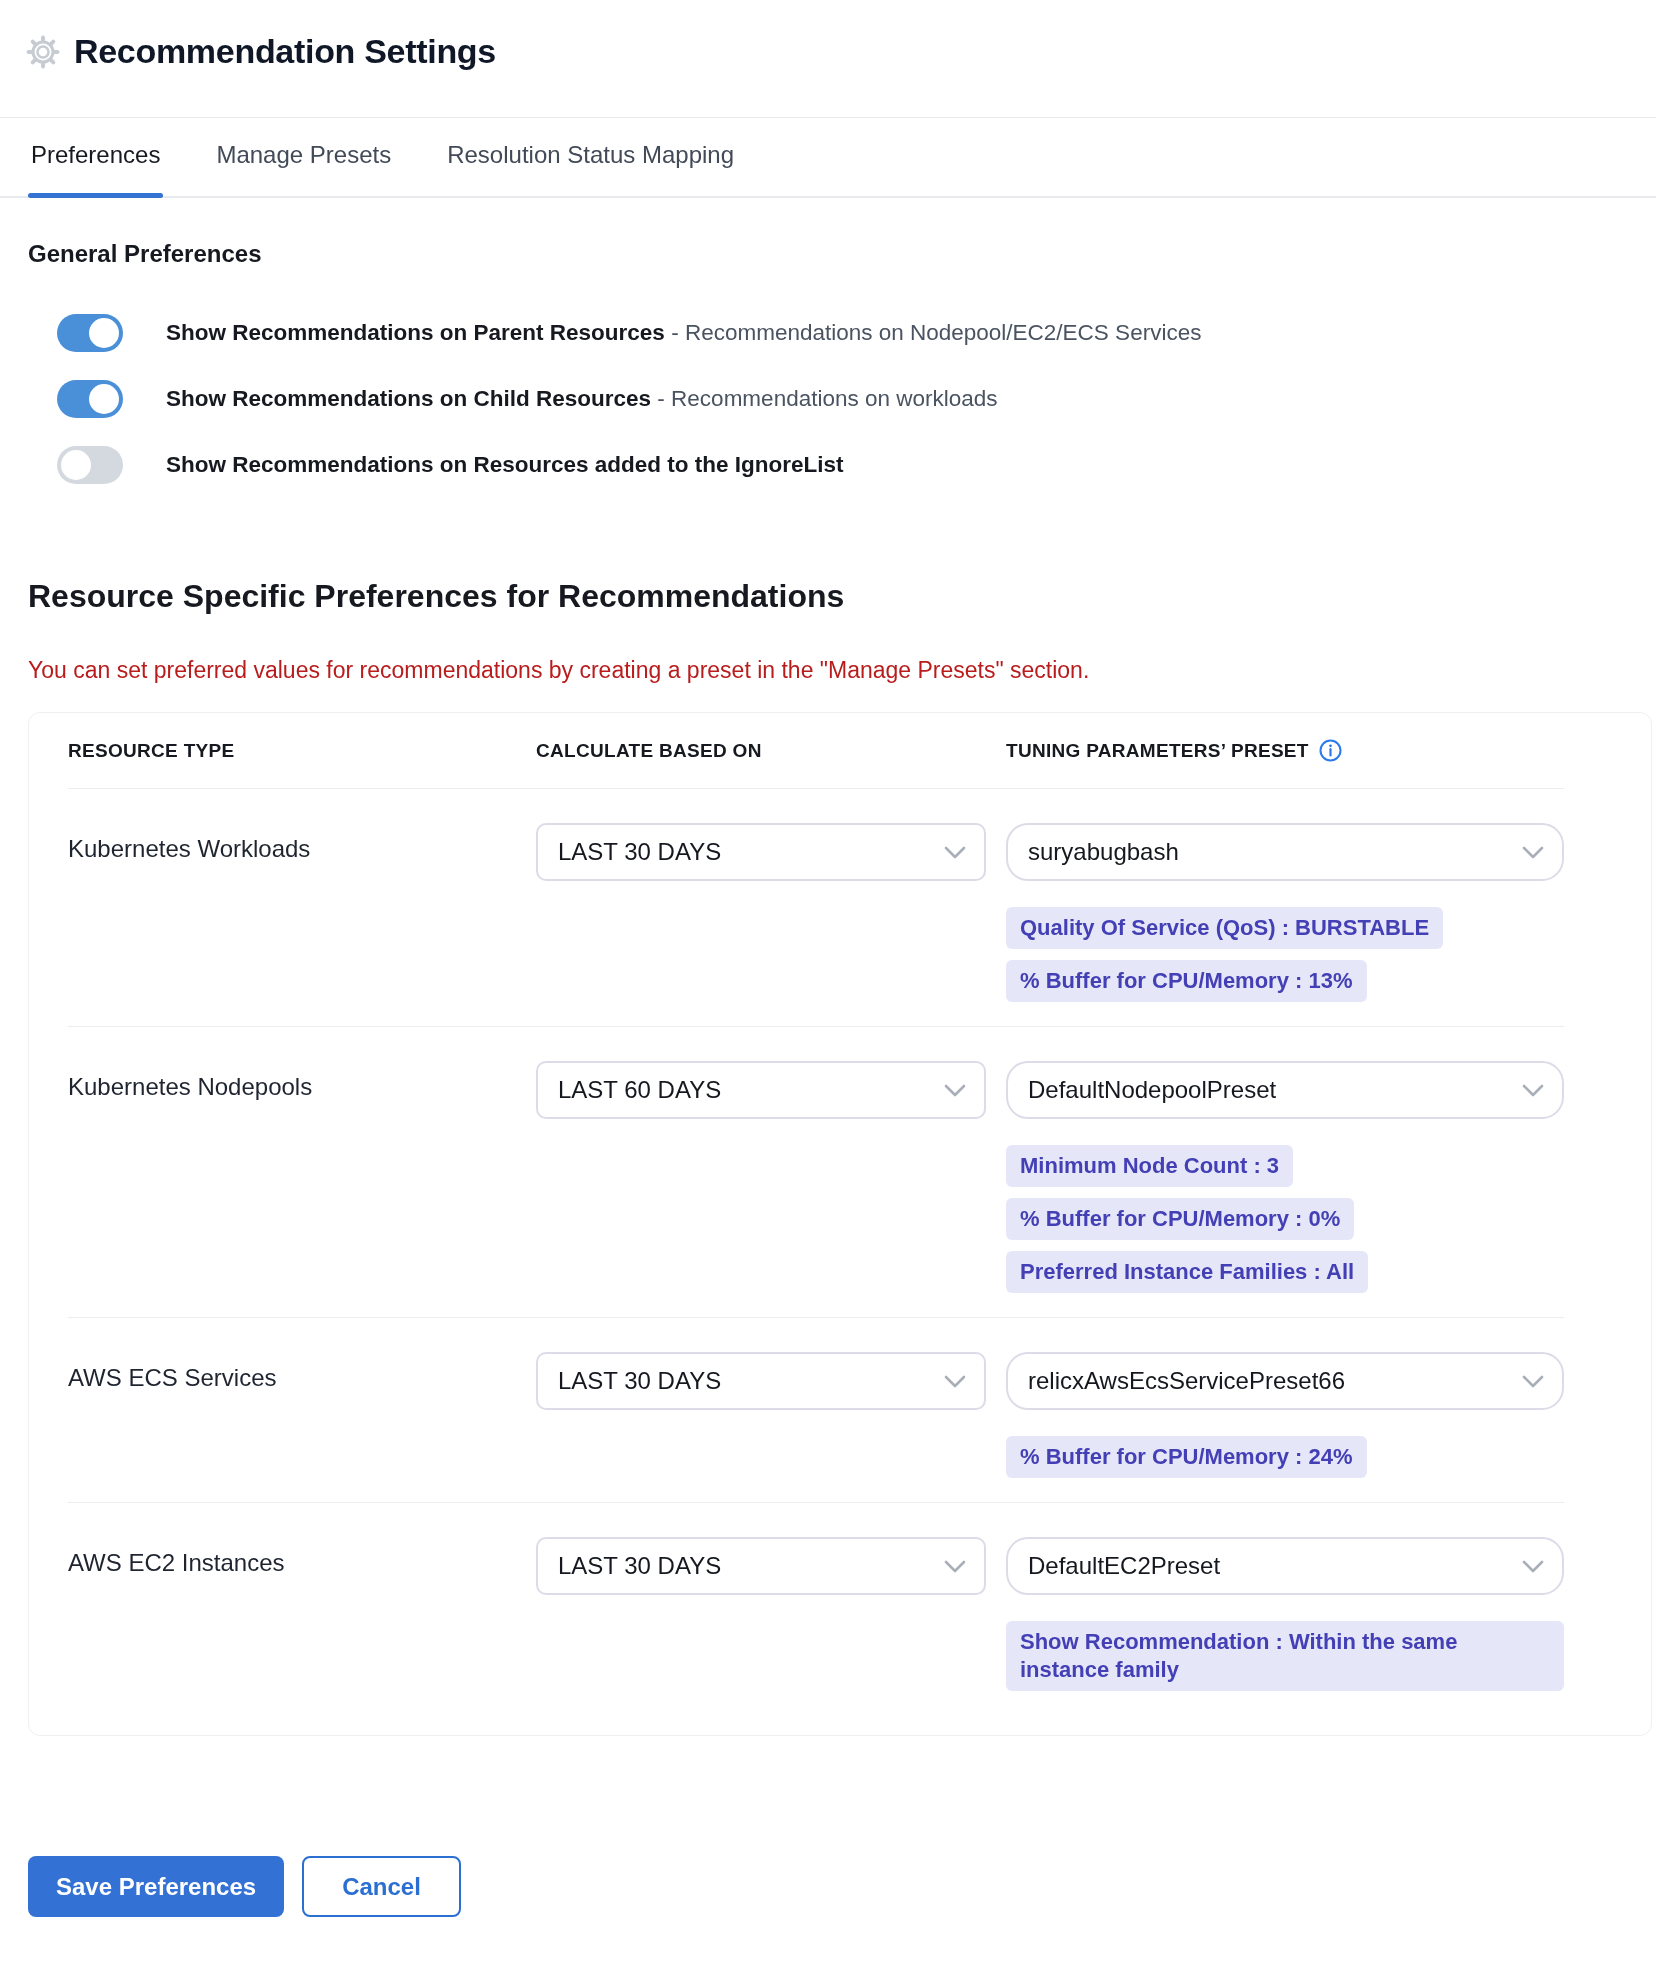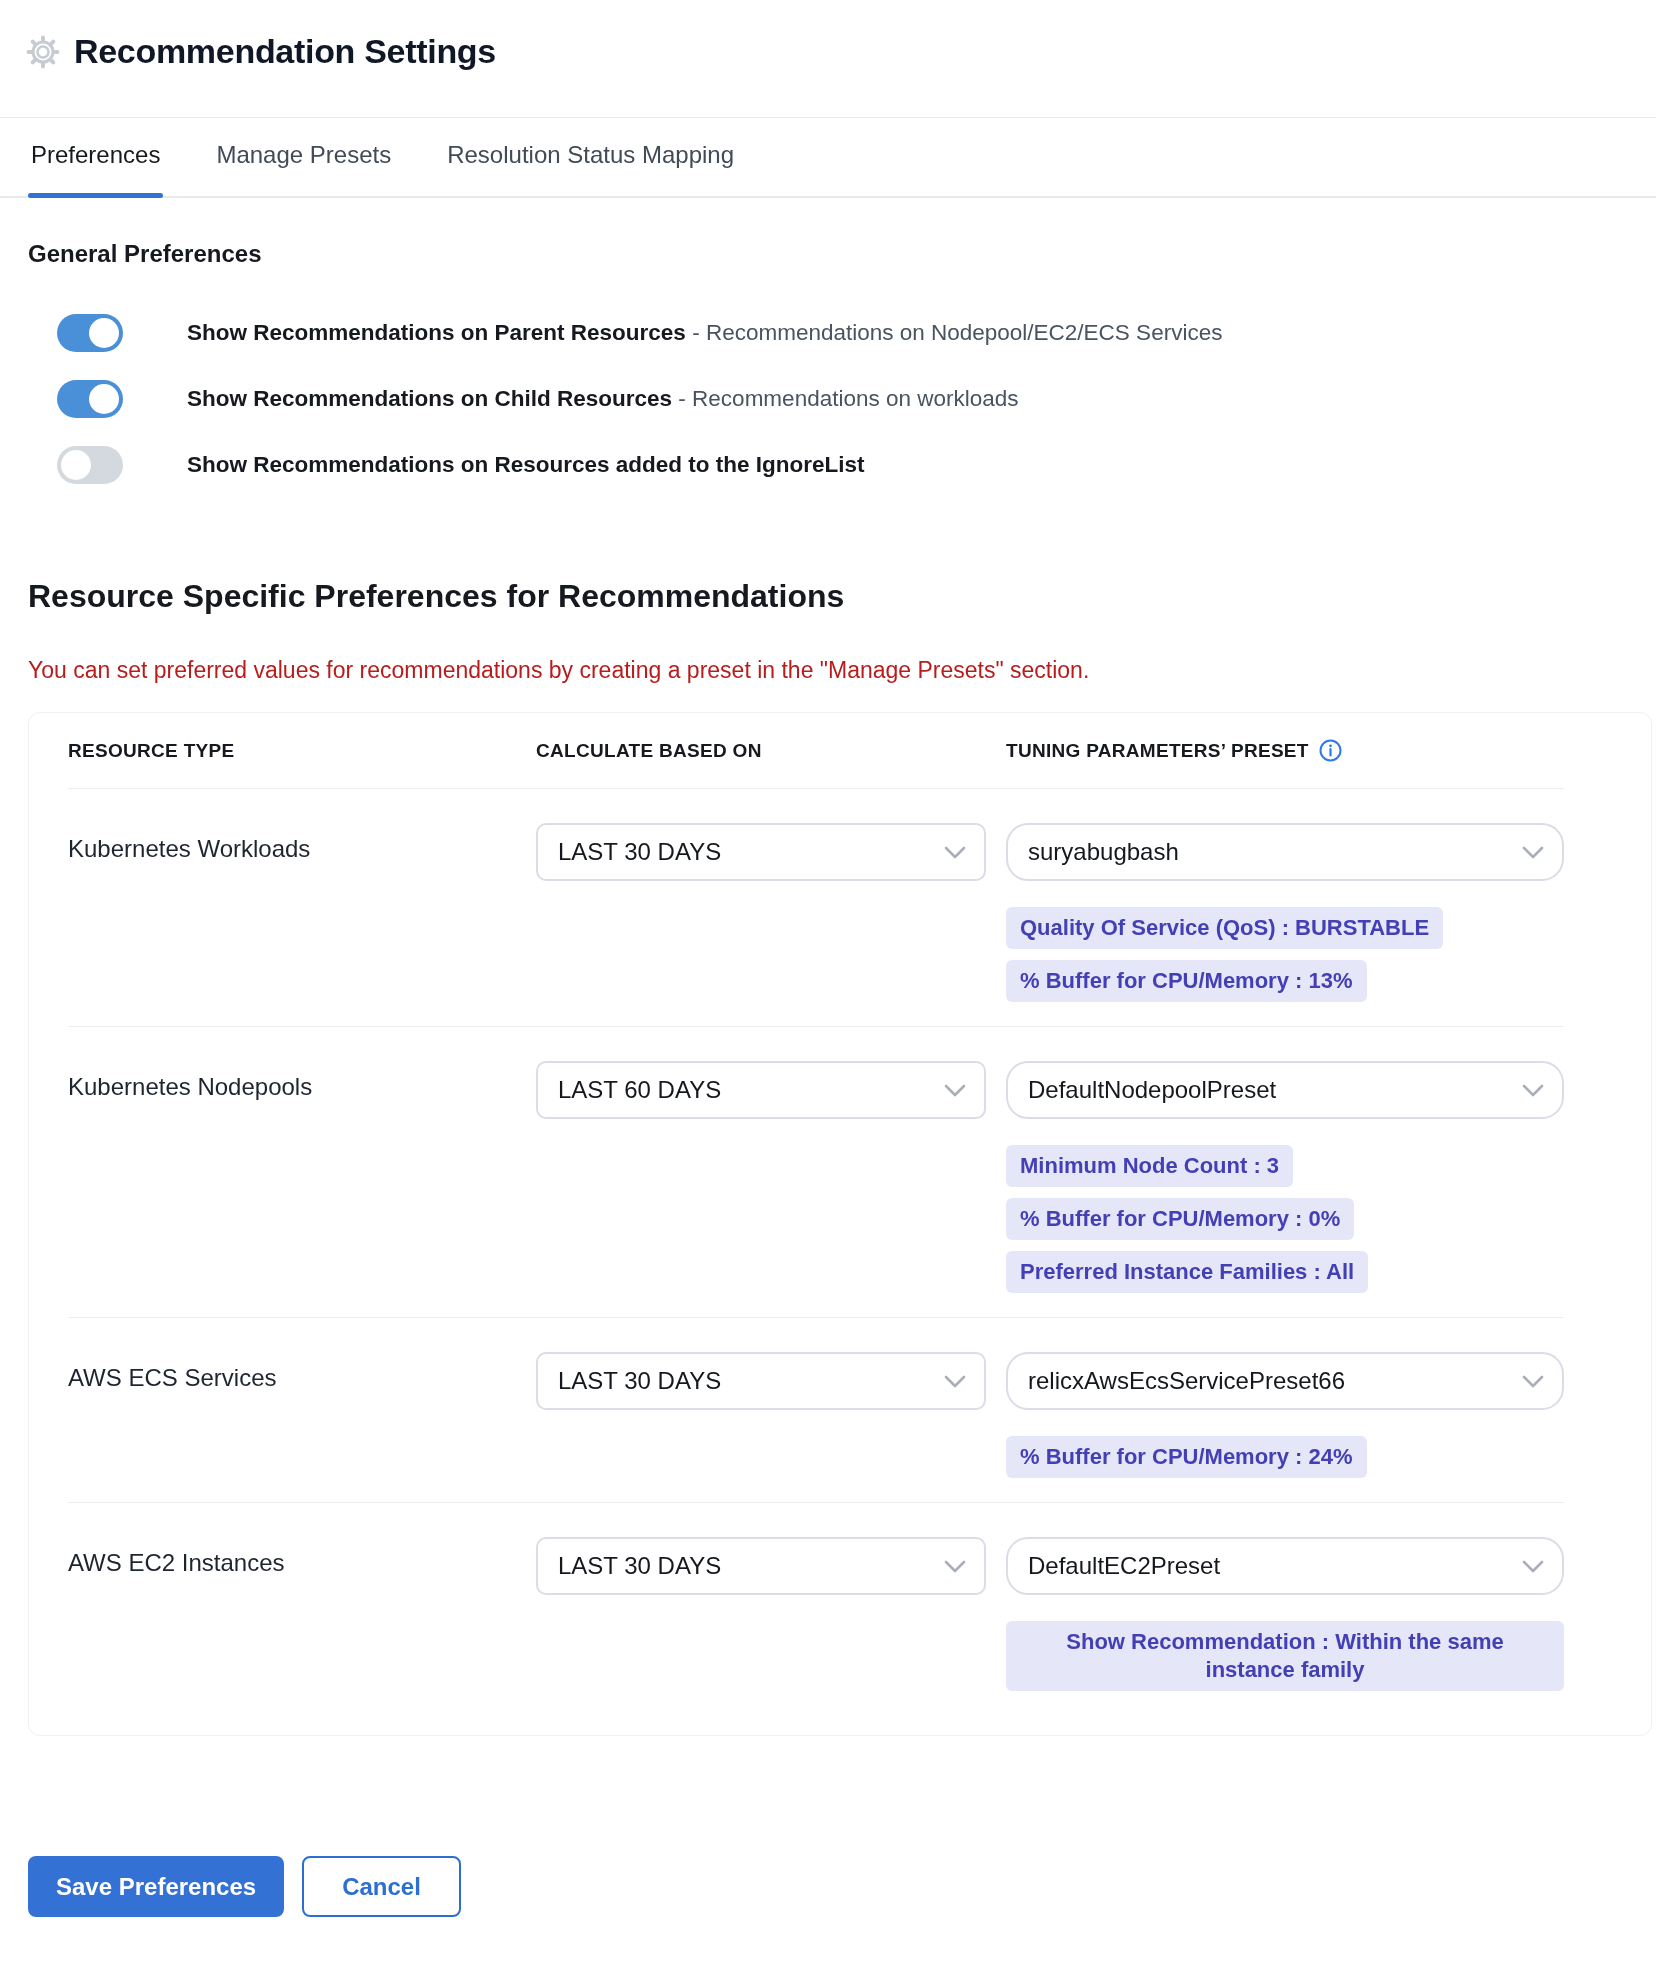--- a/index.html
+++ b/index.html
@@ -21,41 +21,41 @@
   
   .section-heading { margin: 42px 28px 0 28px; font-size: 24px; font-weight: 700; color: #16191F; }
   .toggle-list { margin-top: 46px; padding: 0 28px; }
   .toggle-row { display: flex; align-items: center; height: 38px; margin-bottom: 28px; padding-left: 29px; }
   .switch { position: relative; width: 66px; height: 38px; border-radius: 19px; flex: 0 0 auto; cursor: pointer; }
   .switch.on { background: #4A90D9; }
   .switch.off { background: #D4D9E0; }
   .knob { position: absolute; top: 4px; width: 30px; height: 30px; border-radius: 50%; background: #FFFFFF; }
   .switch.on .knob { right: 4px; }
   .switch.off .knob { left: 4px; }
-  .toggle-label { margin-left: 64px; font-size: 22.5px; line-height: 30px; }
+  .toggle-label { margin-left: 43px; font-size: 22.5px; line-height: 30px; }
   .t-bold { font-weight: 700; color: #16191F; }
   .t-desc { color: #4A5361; font-weight: 400; }
 
   
   .resource-heading { margin: 94px 28px 0 28px; font-size: 32px; font-weight: 700; color: #16191F; }
   .resource-desc { margin: 42px 28px 0 28px; font-size: 23px; color: #b91c1c; }
 
   
   .card { margin: 28px 4px 0 28px; border: 1px solid #EFF0F4; border-radius: 12px; padding: 26px 87px 44px 39px; background: #fff; }
   .grid-header { display: grid; grid-template-columns: 468px 470px 1fr; padding-bottom: 26px; border-bottom: 1px solid #ECEDF1; }
   .col-header { font-size: 19px; font-weight: 700; letter-spacing: 0.3px; color: #16191F; display: flex; align-items: center; gap: 10px; }
   .t-row { display: grid; grid-template-columns: 468px 470px 1fr; padding: 34px 0 24px 0; border-bottom: 1px solid #ECEDF1; }
   .t-row:last-child { border-bottom: none; padding-bottom: 0; }
   .row-label { font-size: 24px; color: #1F2530; padding-top: 12px; }
   .select { height: 58px; border: 2px solid #DBDCE8; border-radius: 10px; background: #fff;
             display: flex; align-items: center; justify-content: space-between;
             padding: 0 18px 0 20px; font-size: 24px; color: #15181E; cursor: pointer; }
   .select.calc { width: 450px; }
   .select.preset { width: 100%; border-radius: 22px; }
-  .chips { grid-column: 3; margin-top: 26px; display: flex; flex-direction: column; gap: 11px; align-items: flex-start; text-align: center; }
+  .chips { grid-column: 3; margin-top: 26px; display: flex; flex-direction: column; gap: 11px; align-items: flex-start; }
   .chip { background: #E6E6F9; color: #433FB5; font-size: 22px; line-height: 28px; font-weight: 600;
           padding: 7px 14px; border-radius: 6px; max-width: 100%; }
 
   
   .footer { margin: 120px 28px 0 28px; display: flex; gap: 18px; }
   .btn { height: 61px; border-radius: 8px; font-size: 24px; font-weight: 700; display: flex; align-items: center; cursor: pointer; font-family: "Liberation Sans", sans-serif; }
   .btn-save { background: #3371D4; color: #FFFFFF; border: none; padding: 0 28px; }
   .btn-cancel { background: #FFFFFF; color: #2B6FD2; border: 2px solid #2B6FD2; padding: 0 38px; }
 </style>
 </head>

